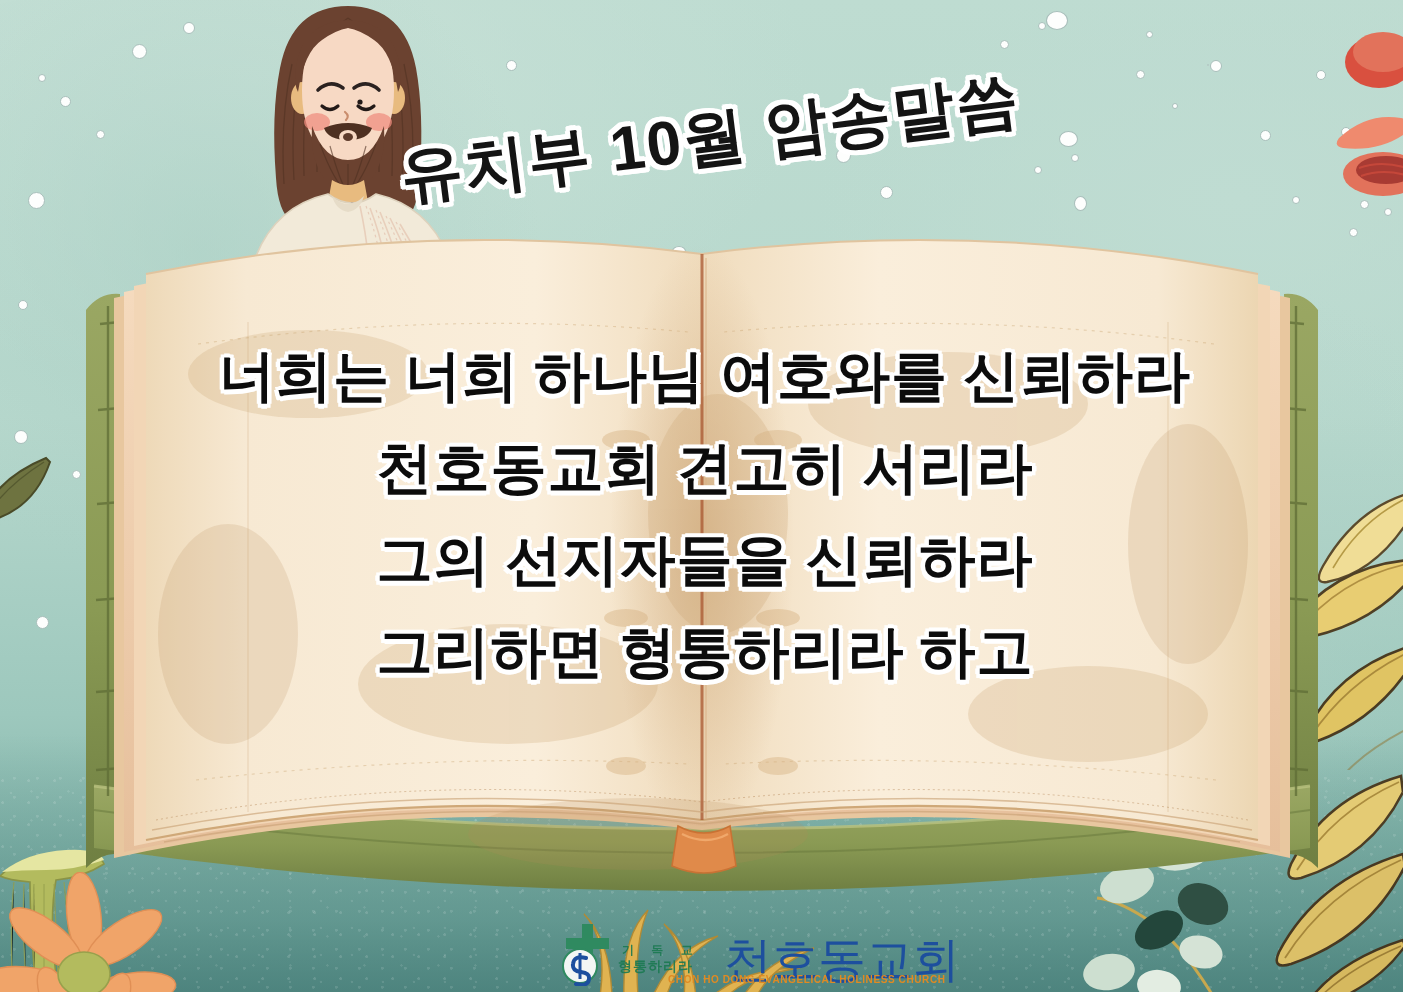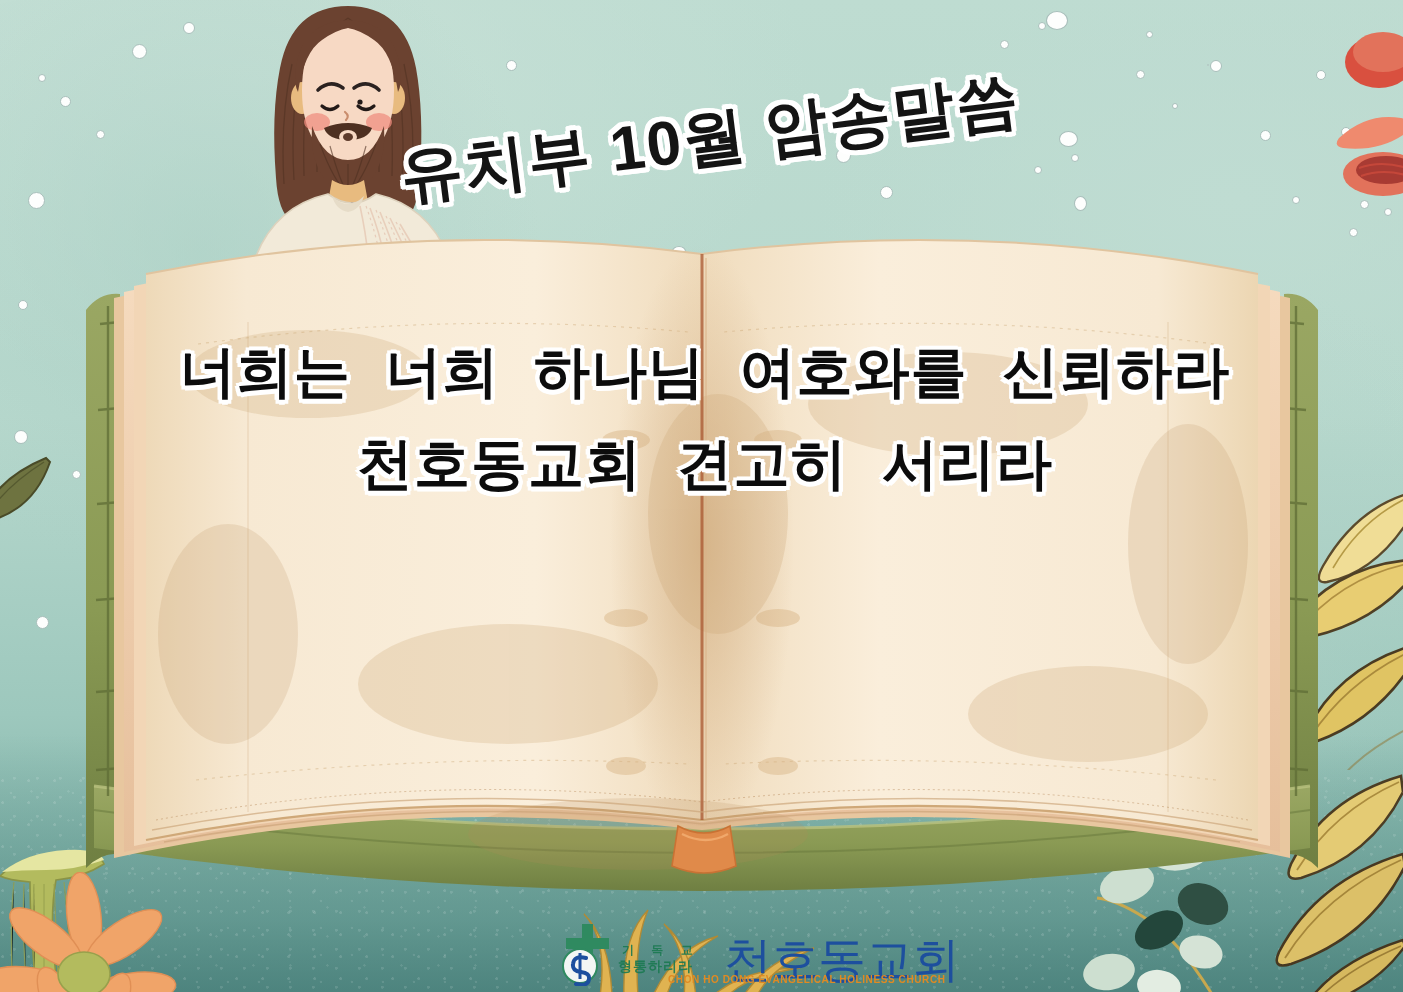--- a/index.html
+++ b/index.html
@@ -106,21 +106,21 @@
   
   .verse-block {
     position: absolute;
     left: 130px; top: 330px;
     width: 1150px;
     text-align: center;
     z-index: 35;
     pointer-events: none;
   }
   .verse-line {
-    font-family: Liberation Mono, monospace;
+    font-family: Liberation Serif, serif;
     font-size: 56px;
     font-weight: 700;
     color: #0c0c0c;
     line-height: 92px;
     letter-spacing: 1px;
     white-space: nowrap;
     text-shadow:
       -3.5px -3.5px 0 #fff,  3.5px -3.5px 0 #fff,
       -3.5px  3.5px 0 #fff,  3.5px  3.5px 0 #fff,
       -4.5px  0    0 #fff,   4.5px  0    0 #fff,
@@ -528,20 +528,22 @@
       <path d="M1170 606 q-278 -50 -546 -18"></path>
     </g>
 
     <path d="M600 612 q26 14 52 0 l6 40 q-32 14 -64 0Z" fill="#e08a4a" stroke="#c97234" stroke-width="1.6"></path>
     <path d="M604 620 q24 12 46 0" stroke="#f0a86b" stroke-width="2.4" fill="none"></path>
   </svg>
 
   <div class="verse-block">
     <div class="verse-line">너희는 너희 하나님 여호와를 신뢰하라</div>
     <div class="verse-line">천호동교회 견고히 서리라</div>
+    <div class="verse-line">그의 선지자들을 신뢰하라</div>
+    <div class="verse-line">그리하면 형통하리라 하고</div>
   </div>
 
   <div class="logo">
     <svg class="logo-mark" viewBox="0 0 54 64">
       <rect x="22" y="2" width="11" height="44" fill="#2f8a60"></rect>
       <rect x="6" y="16" width="43" height="11" fill="#2f8a60"></rect>
       <circle cx="20" cy="44" r="17" fill="#f3f6f4" stroke="#2f8a60" stroke-width="2"></circle>
       <path d="M26 36 q-12 -3 -13 6 q-1 7 8 8 q9 1 8 7 q-1 8 -13 5" stroke="#1d4f9e" stroke-width="4" fill="none" stroke-linecap="round"></path>
       <path d="M20 31 l0 26" stroke="#1d4f9e" stroke-width="3"></path>
     </svg>

